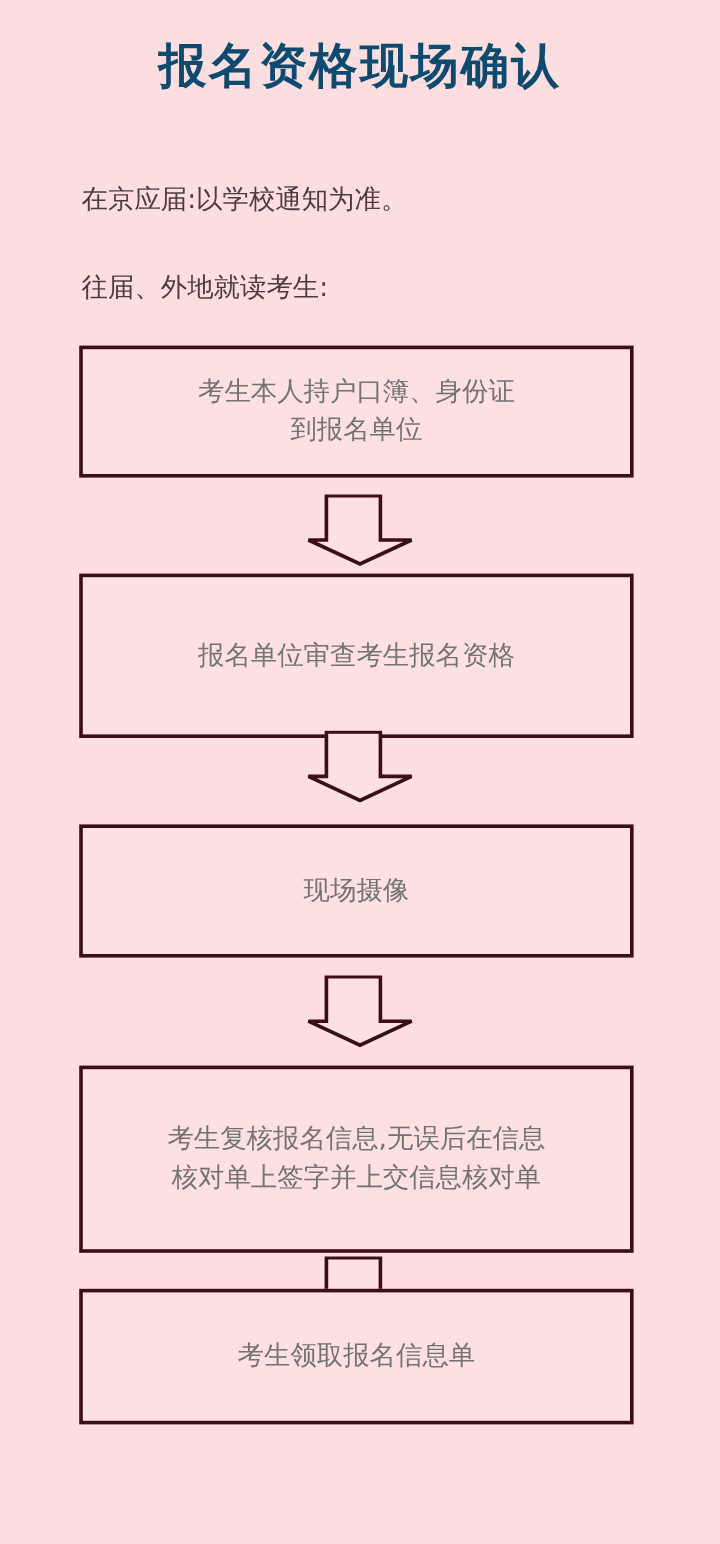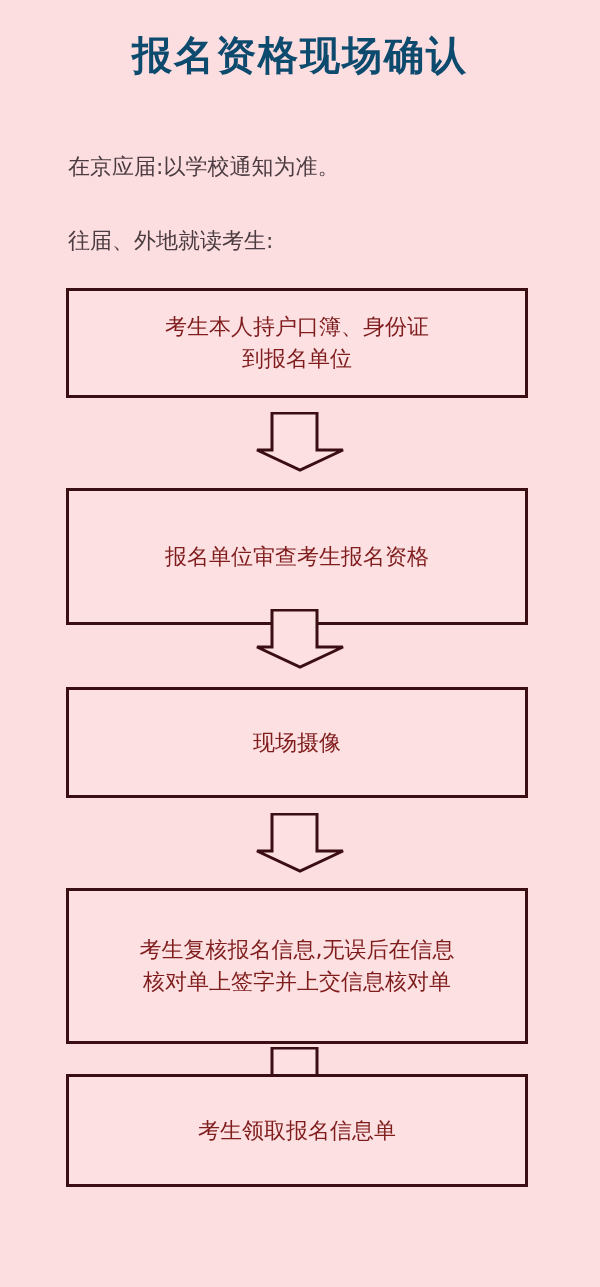--- a/index.html
+++ b/index.html
@@ -14,21 +14,21 @@
     font-size:40px; font-weight:bold; color:#0c4a6e; letter-spacing:2px;
     line-height:54px;
   }
   .intro {
     position:absolute; left:68px; font-size:22px; color:#4a3c40; line-height:30px;
   }
   .box {
     position:absolute; left:66px; width:462px;
     border:3px solid #3a0e12; box-sizing:border-box;
     display:flex; align-items:center; justify-content:center;
-    text-align:center; font-size:22px; color:#7f1d1d; line-height:32px;
+    text-align:center; font-size:22px; color:#737373; line-height:32px;
     background:#fde0e2;
   }
   .box span { display:block; white-space:pre-line; }
   .arrow { position:absolute; left:255px; width:90px; }
 </style>
 </head>
 <body>
 
 <div class="title">报名资格现场确认</div>
 
@@ -37,21 +37,21 @@
 
 <div class="box" style="top:288px; height:110px;">
   <span>考生本人持户口簿、身份证
 到报名单位</span>
 </div>
 
 <svg class="arrow" style="top:412px; height:60px;" viewBox="0 0 90 60">
   <polygon points="17,1 62,1 62,38 88,38 45,58 2,38 17,38" fill="#fde0e2" stroke="#3a0e12" stroke-width="3"></polygon>
 </svg>
 
-<div class="box" style="top:488px; height:137px;">
+<div class="box" style="top:478px; height:137px;">
   <span>报名单位审查考生报名资格</span>
 </div>
 
 <svg class="arrow" style="top:609px; height:60px;" viewBox="0 0 90 60">
   <polygon points="17,1 62,1 62,38 88,38 45,58 2,38 17,38" fill="#fde0e2" stroke="#3a0e12" stroke-width="3"></polygon>
 </svg>
 
 <div class="box" style="top:687px; height:111px;">
   <span>现场摄像</span>
 </div>

